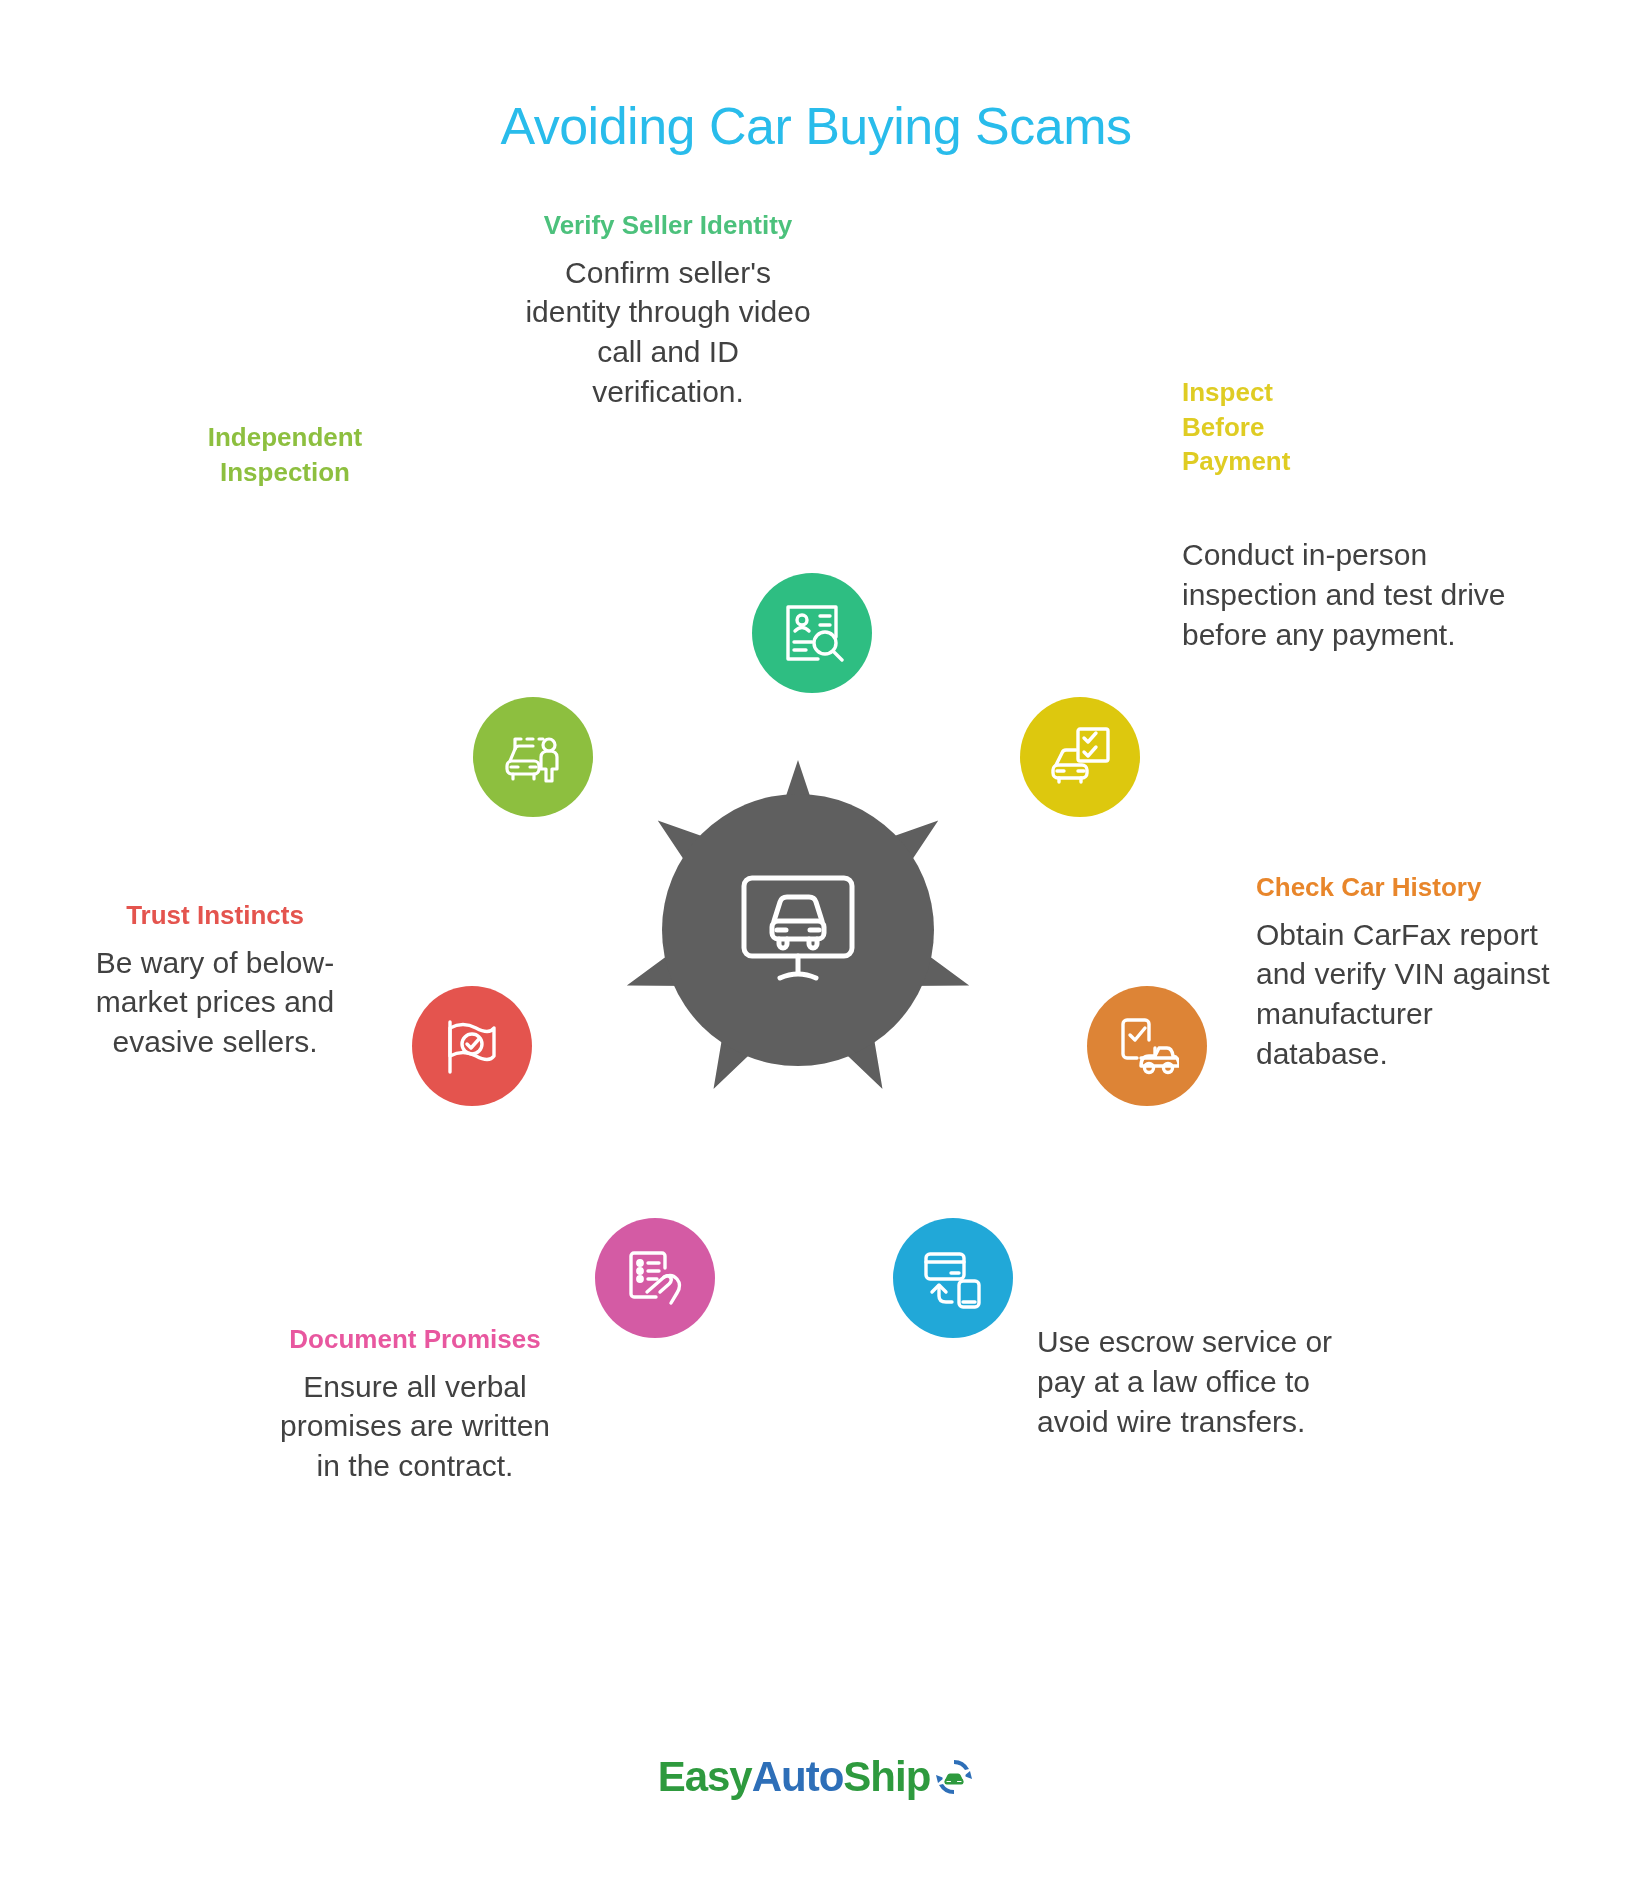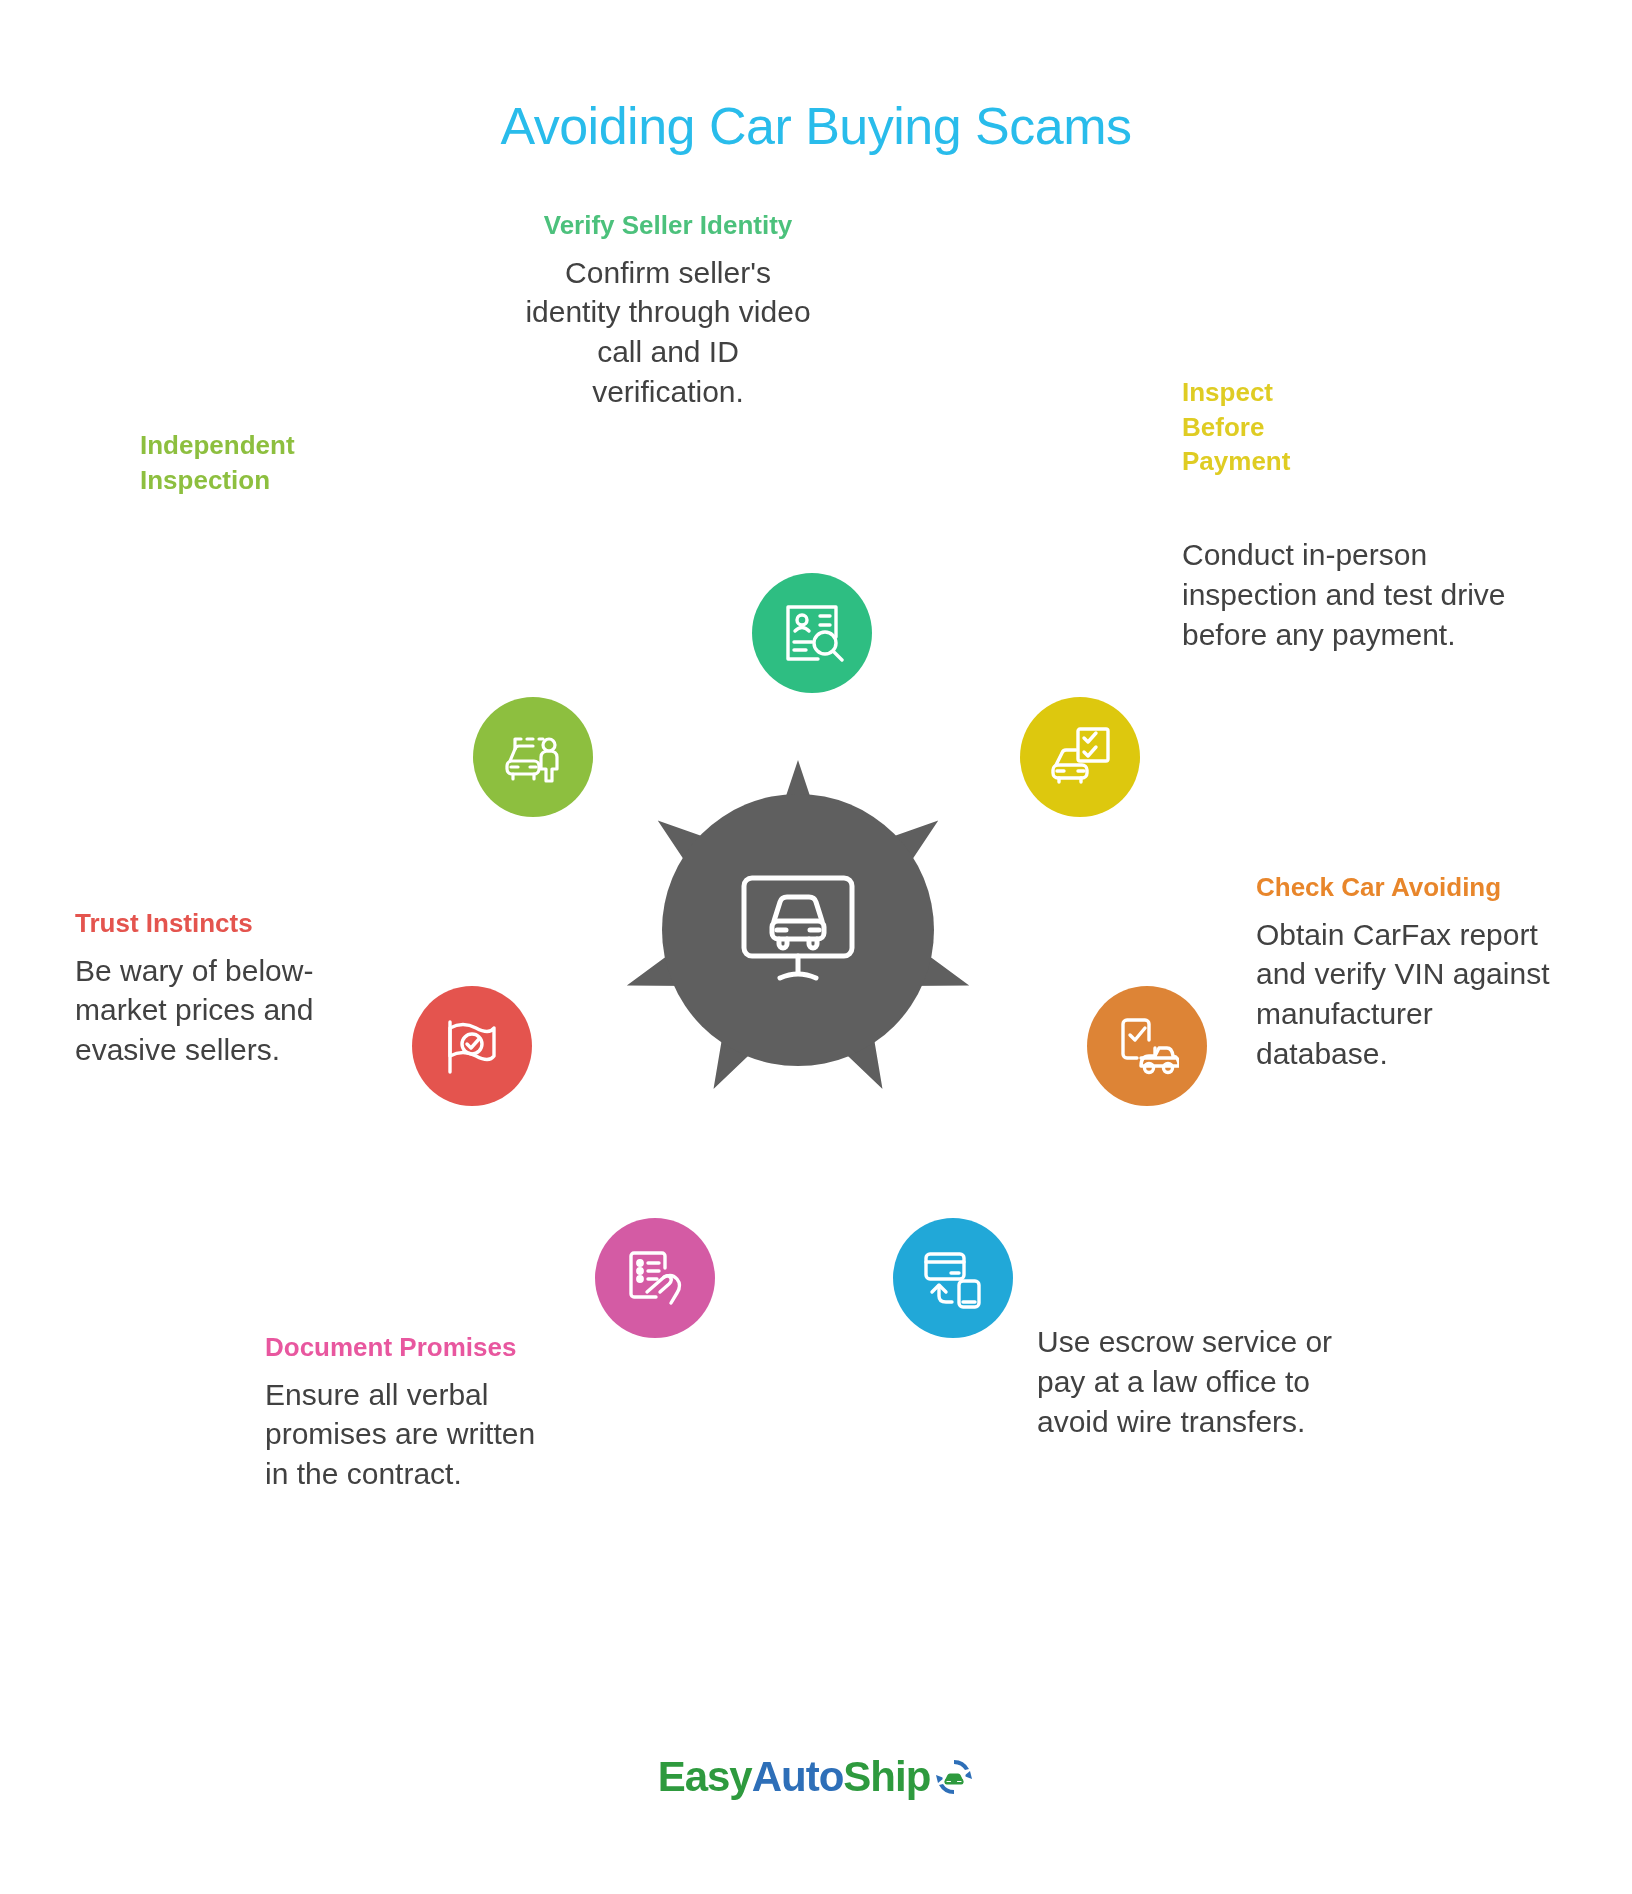--- a/index.html
+++ b/index.html
@@ -33,21 +33,21 @@
     font-size: 26px;
     font-weight: bold;
     line-height: 1.33;
     margin-bottom: 10px;
   }
   .block .body {
     font-size: 30px;
     line-height: 1.33;
     color: #414141;
   }
-  .align-right { text-align: left; margin-top: 8px; }
+  .align-right { text-align: center; }
   .align-left  { text-align: left;  }
   .align-center{ text-align: center;}
 
   
   #blk-verify       { left: 518px;  top: 208px; width: 300px; }
   #blk-inspect      { left: 1182px; top: 375px; width: 175px; }
   #blk-inspect-body { left: 1182px; top: 535px; width: 350px; }
   #blk-independent  { left: 140px;  top: 420px; width: 290px; }
   #blk-history      { left: 1256px; top: 870px; width: 300px; }
   #blk-trust        { left: 75px;   top: 898px; width: 280px; }
@@ -129,21 +129,21 @@
 </div>
 <div class="block align-left" id="blk-inspect-body">
   <div class="body">Conduct in-person inspection and test drive before any payment.</div>
 </div>
 
 <div class="block align-right" id="blk-independent">
   <div class="heading" style="color:#8DBF3F">Independent Inspection</div>
 </div>
 
 <div class="block align-left" id="blk-history">
-  <div class="heading" style="color:#E8862B">Check Car Avoiding</div>
+  <div class="heading" style="color:#E8862B">Check Car History</div>
   <div class="body">Obtain CarFax report and verify VIN against manufacturer database.</div>
 </div>
 
 <div class="block align-right" id="blk-trust">
   <div class="heading" style="color:#E4544E">Trust Instincts</div>
   <div class="body">Be wary of below-market prices and evasive sellers.</div>
 </div>
 
 <div class="block align-right" id="blk-document">
   <div class="heading" style="color:#E8579F">Document Promises</div>

